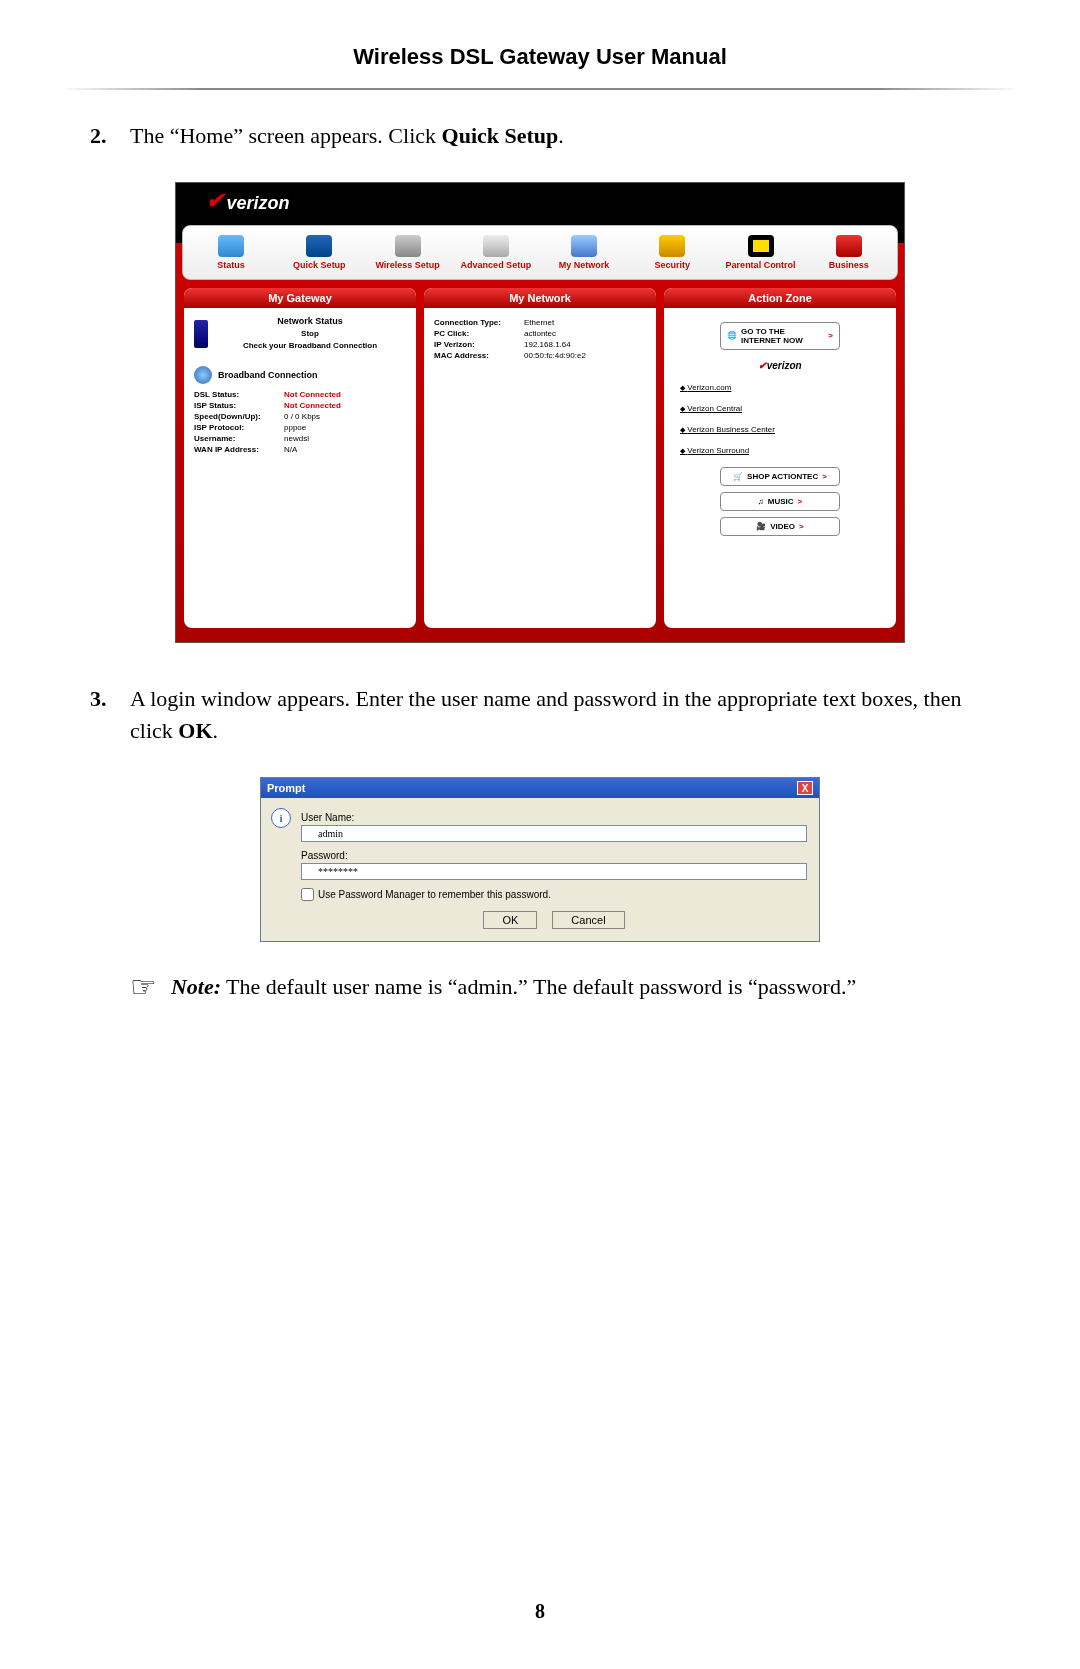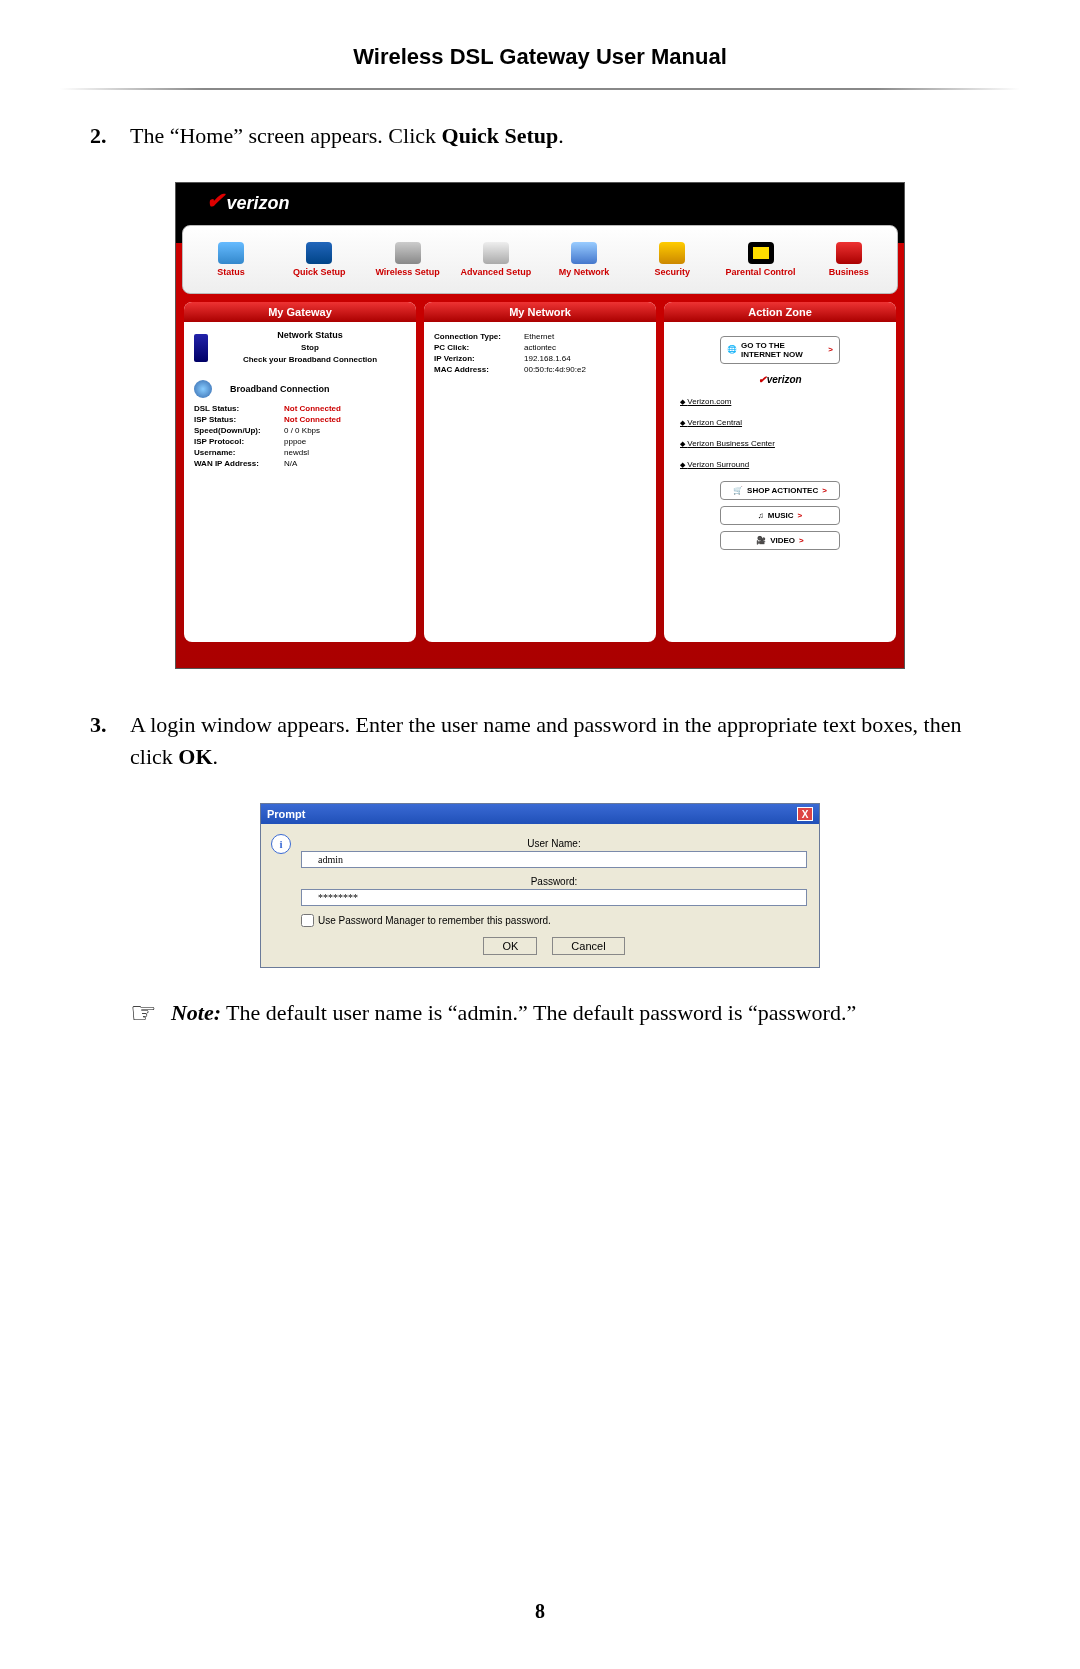--- a/index.html
+++ b/index.html
@@ -67,21 +67,21 @@
   .vz-check {
     color: #d00;
     font-size: 22px;
     margin-right: 2px;
   }
   .toolbar {
     background: linear-gradient(#fff,#eee);
     margin: 6px 6px 8px;
     border-radius: 8px;
     display: flex;
-    padding: 16px 4px;
+    padding: 9px 4px;
     border: 1px solid #bbb;
   }
   .tb-item {
     flex: 1;
     text-align: center;
     font-size: 9px;
     font-weight: bold;
     color: #c00;
     cursor: pointer;
   }
@@ -96,21 +96,21 @@
   .i-wireless{background:linear-gradient(#ccc,#888);}
   .i-adv{background:linear-gradient(#eee,#aaa);}
   .i-net{background:linear-gradient(#9cf,#47c);}
   .i-sec{background:linear-gradient(#fc0,#c80);}
   .i-par{background:#fd0;border:5px solid #000;}
   .i-util{background:linear-gradient(#e33,#a00);}
 
   .panels {
     display: flex;
     gap: 8px;
-    padding: 0 8px 26px;
+    padding: 0 8px 14px;
   }
   .panel {
     background: #fff;
     border-radius: 8px;
     flex: 1;
     overflow: hidden;
     min-height: 340px;
     display: flex;
     flex-direction: column;
   }
@@ -124,21 +124,21 @@
   }
   .panel-body {
     padding: 8px 10px;
     font-size: 9px;
     color: #000;
     flex: 1;
   }
   .ns-title { font-weight: bold; text-align: center; }
   .ns-sub { text-align: center; font-weight: bold; font-size: 8px; margin: 3px 0; }
   .ns-check { text-align: center; font-weight: bold; font-size: 8px; margin-bottom: 10px; }
-  .bb-row { display:flex; align-items:center; gap:18px; margin: 6px 0; font-weight: bold; }
+  .bb-row { display:flex; align-items:center; gap:6px; margin: 6px 0; font-weight: bold; }
   .globe { width:18px;height:18px;background:radial-gradient(#8cf,#36a);border-radius:50%; }
   .kv { display:flex; font-size:8px; margin:2px 0; }
   .kv-k{ width:90px; font-weight:bold; }
   .kv-v{}
   .red { color:#c00; font-weight:bold; }
   .action-btn {
     border:1px solid #888; border-radius:4px; background:#fff;
     font-size:8px; font-weight:bold; padding:4px 6px; margin:6px auto;
     display:flex; align-items:center; justify-content:center; gap:4px;
     width:120px; cursor:pointer;
@@ -165,21 +165,21 @@
     color: #fff;
     font-weight: bold;
     padding: 3px 6px;
     display:flex;justify-content:space-between;align-items:center;
     font-size:11px;
   }
   .close-x{background:#d44;color:#fff;width:16px;height:14px;text-align:center;font-size:10px;border:1px solid #fff;line-height:13px;cursor:pointer;}
   .prompt-body{padding:10px 12px 12px 40px;position:relative;}
   .info-i{position:absolute;left:10px;top:10px;width:20px;height:20px;border:1px solid #3a6ad4;border-radius:50%;color:#3a6ad4;text-align:center;font-weight:bold;font-family:Georgia;line-height:18px;background:#fff;}
   .prompt-msg{font-size:10px;color:#333;line-height:1.3;margin-bottom:8px;}
-  .plabel{font-size:10px;margin:4px 0 2px;text-align:center;}
+  .plabel{font-size:10px;margin:4px 0 2px;}
   .pinput{width:100%;border:1px solid #7a8aaa;padding:2px 16px;font-size:10px;background:#fff;font-family:Tahoma;margin-bottom:4px;}
   .pcheck{font-size:10px;margin:4px 0 10px;display:flex;align-items:center;gap:4px;}
   .pbtns{text-align:center;}
   .pbtn{border:1px solid #888;background:#ece9d8;padding:2px 18px;font-size:11px;margin:0 6px;cursor:pointer;}
 
   .note-row{display:flex;gap:14px;font-size:22px;line-height:1.4;margin:20px 0 0 40px;}
   .hand{font-size:30px;line-height:1;}
 
   .page-num{position:absolute;bottom:46px;left:0;right:0;text-align:center;font-weight:bold;font-size:20px;}
 </style>

